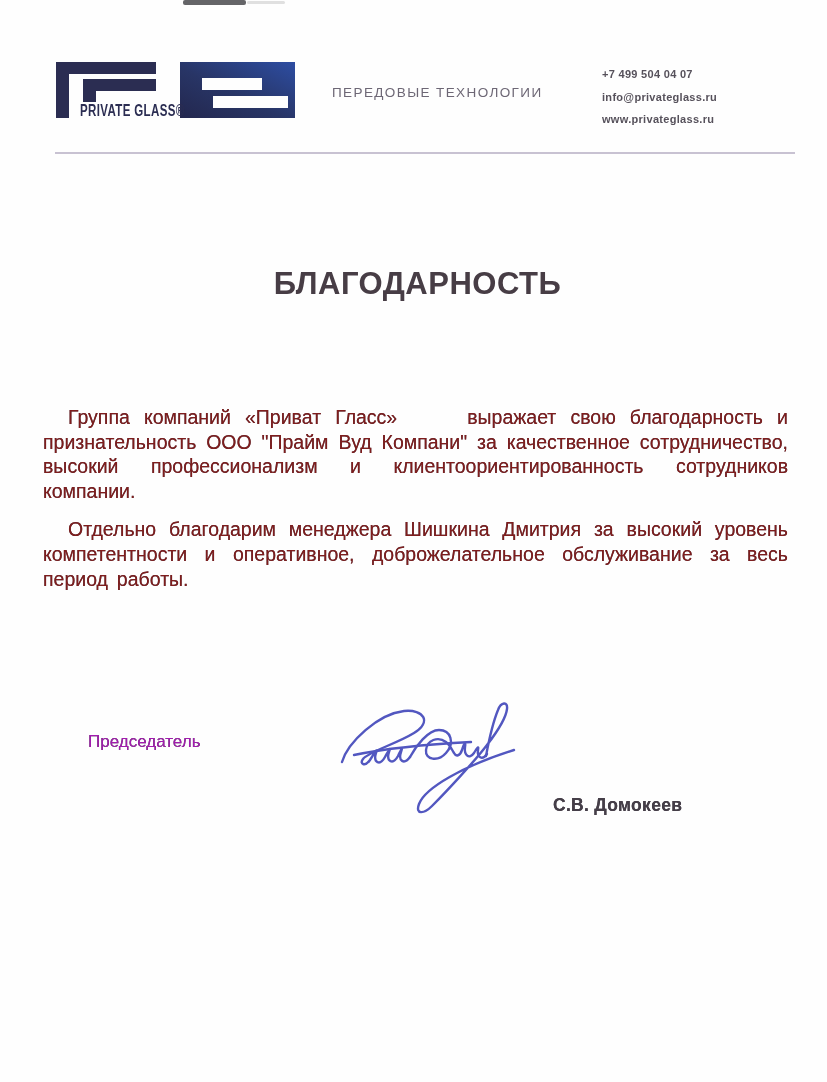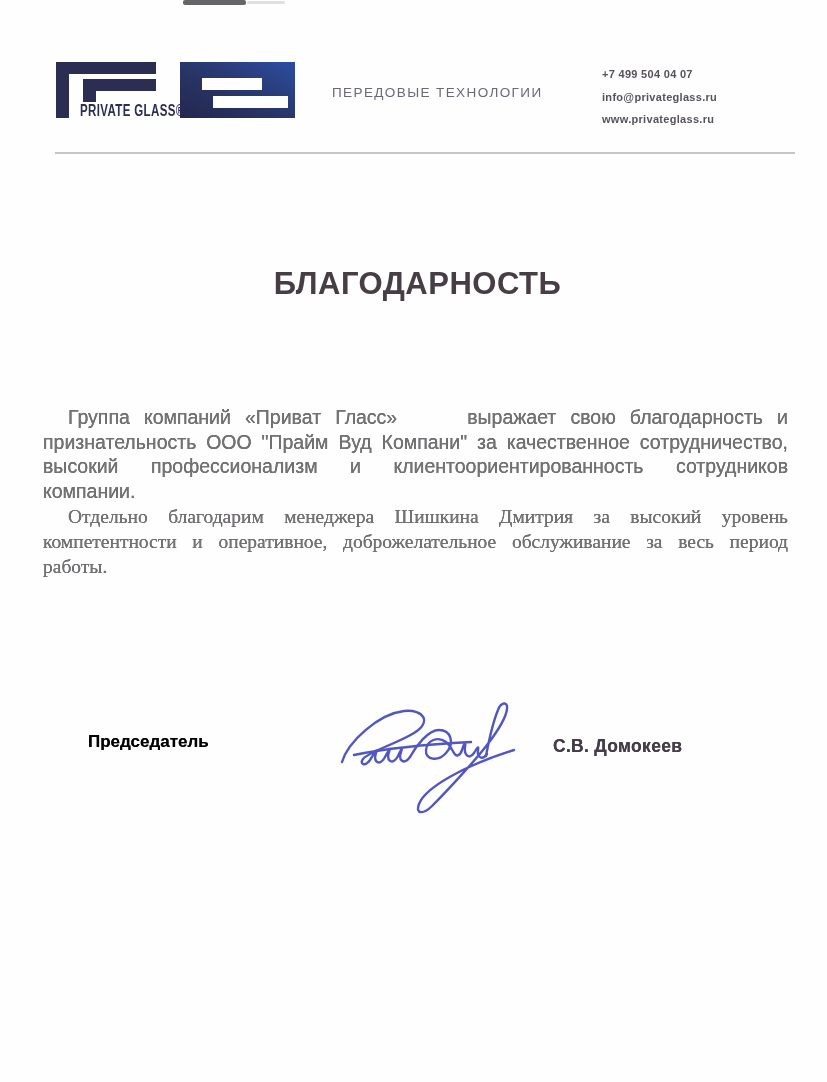--- a/index.html
+++ b/index.html
@@ -39,36 +39,36 @@
   }
   
   .doc-title{
     position:absolute;left:0;top:262px;width:827px;
     text-align:center;margin:4px;
     font-size:31px;font-weight:bold;letter-spacing:.5px;
     color:#473d45;
   }
   .content{
     position:absolute;left:43px;top:405px;width:745px;
-    font-size:19.5px;line-height:24.6px;color:#737373;
+    font-size:19.5px;line-height:24.6px;color:#7f1d1d;
     text-align:justify;word-spacing:3.5px;
     text-shadow:0 0 .4px #4e4651;
   }
   .content p{margin:0;text-indent:25px;}
-  .content p + p{margin-top:2px;font-family:Liberation Serif, serif;}
+  .content p + p{margin-top:14px;}
   .wide-gap{display:inline-block;width:70px;}
   
   .sig-position{
     position:absolute;left:88px;top:724px;
-    font-size:17px;font-weight:bold;color:#000000;
+    font-size:17px;font-weight:normal;color:#a21caf;
     line-height:36px;text-shadow:0 0 .4px #453e48;
   }
   .signature{position:absolute;left:338px;top:696px;}
   .sig-name{
-    position:absolute;left:553px;top:736px;
+    position:absolute;left:553px;top:795px;
     font-size:17.5px;font-weight:bold;color:#453e48;
     letter-spacing:.3px;text-shadow:0 0 .4px #453e48;
   }
 </style>
 </head>
 <body>
 
 <div class="page">
 
   <div class="smudge"></div>

